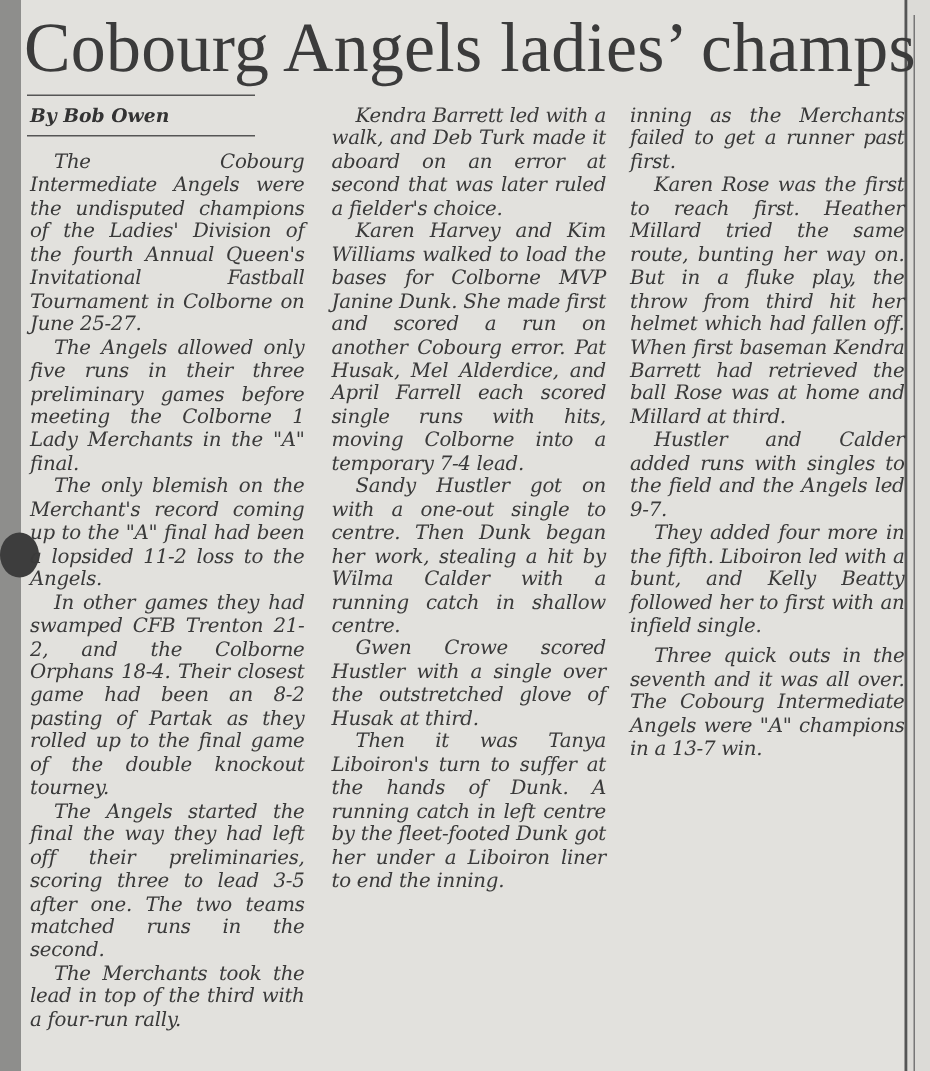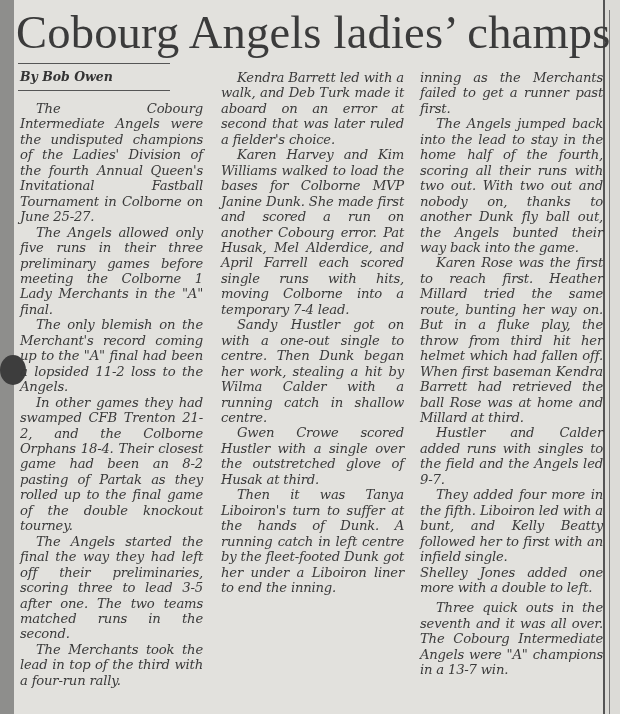--- a/index.html
+++ b/index.html
@@ -81,19 +81,17 @@
 <div class="col" style="left:221px; top:70px;">
   <p>Kendra Barrett led with a walk, and Deb Turk made it aboard on an error at second that was later ruled a fielder's choice.</p>
   <p>Karen Harvey and Kim Williams walked to load the bases for Colborne MVP Janine Dunk. She made first and scored a run on another Cobourg error. Pat Husak, Mel Alderdice, and April Farrell each scored single runs with hits, moving Colborne into a temporary 7-4 lead.</p>
   <p>Sandy Hustler got on with a one-out single to centre. Then Dunk began her work, stealing a hit by Wilma Calder with a running catch in shallow centre.</p>
   <p>Gwen Crowe scored Hustler with a single over the outstretched glove of Husak at third.</p>
   <p>Then it was Tanya Liboiron's turn to suffer at the hands of Dunk. A running catch in left centre by the fleet-footed Dunk got her under a Liboiron liner to end the inning.</p>
 </div>
 
 <div class="col" style="left:420px; top:70px;">
   <p class="noindent">inning as the Merchants failed to get a runner past first.</p>
-  <p>The Angels jumped back into the lead to stay in the home half of the fourth, scoring all their runs with two out. With two out and nobody on, thanks to another Dunk fly ball out, the Angels bunted their way back into the game.</p>
   <p>Karen Rose was the first to reach first. Heather Millard tried the same route, bunting her way on. But in a fluke play, the throw from third hit her helmet which had fallen off. When first baseman Kendra Barrett had retrieved the ball Rose was at home and Millard at third.</p>
   <p>Hustler and Calder added runs with singles to the field and the Angels led 9-7.</p>
   <p>They added four more in the fifth. Liboiron led with a bunt, and Kelly Beatty followed her to first with an infield single.</p>
-  <p class="noindent">Shelley Jones added one more with a double to left.</p>
   <p style="margin-top:5px">Three quick outs in the seventh and it was all over. The Cobourg Intermediate Angels were "A" champions in a 13-7 win.</p>
 </div>
 
 </body></html>

